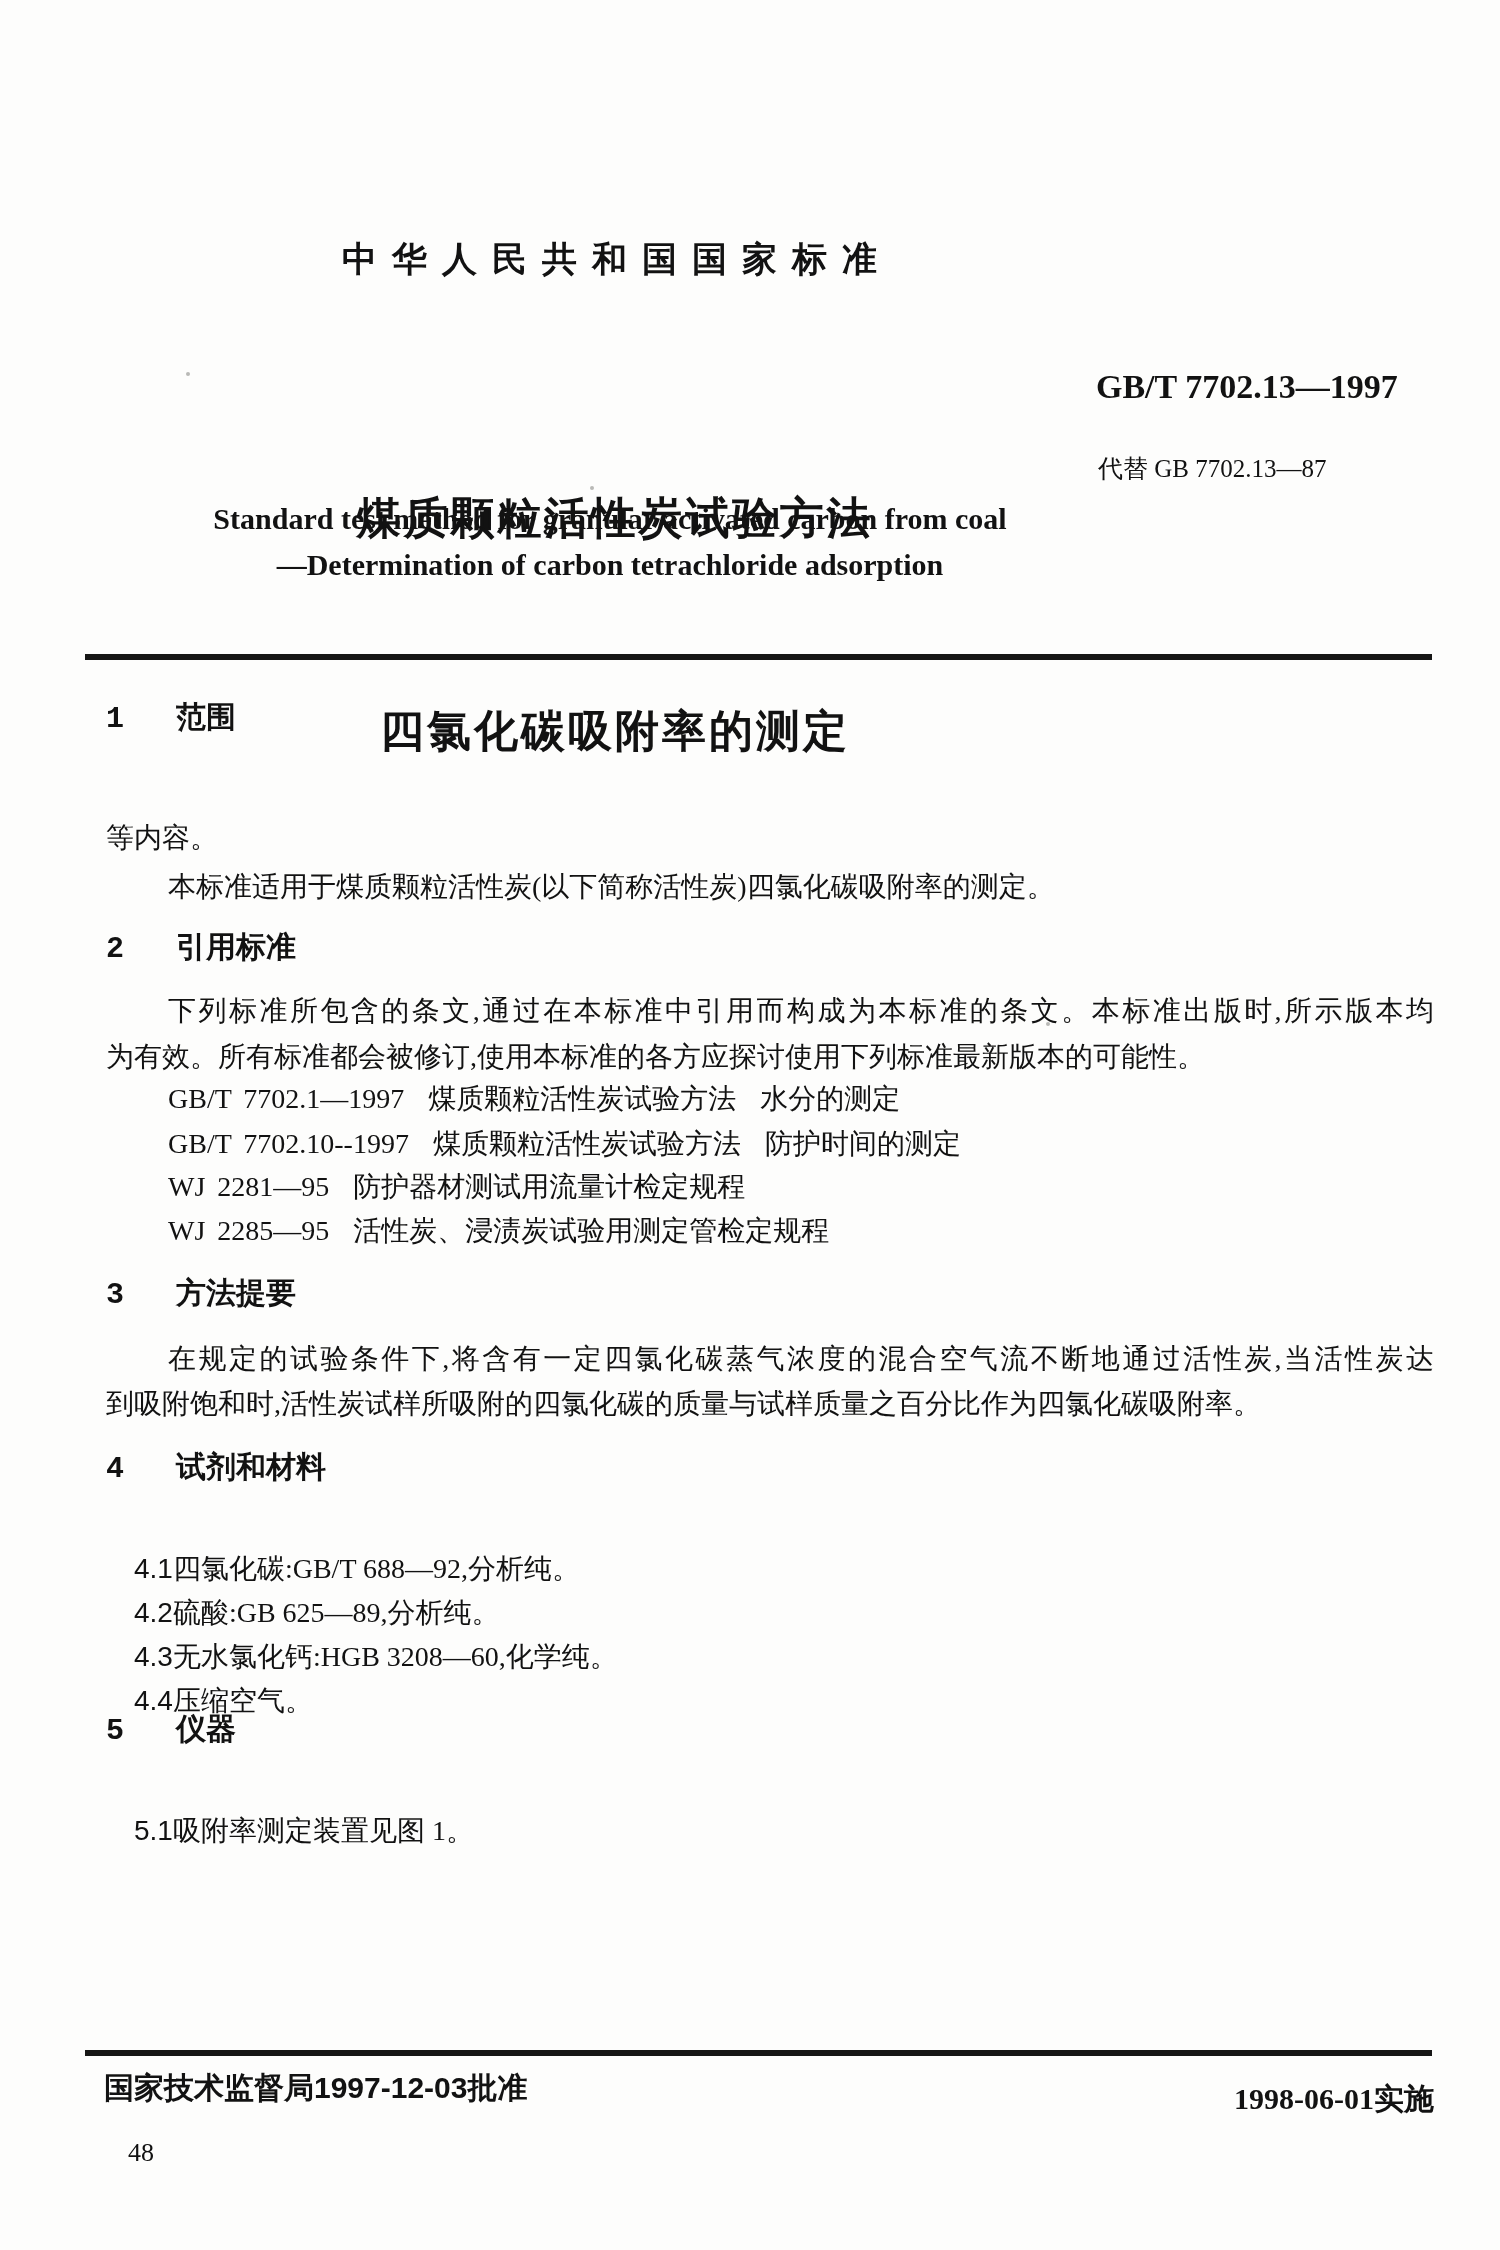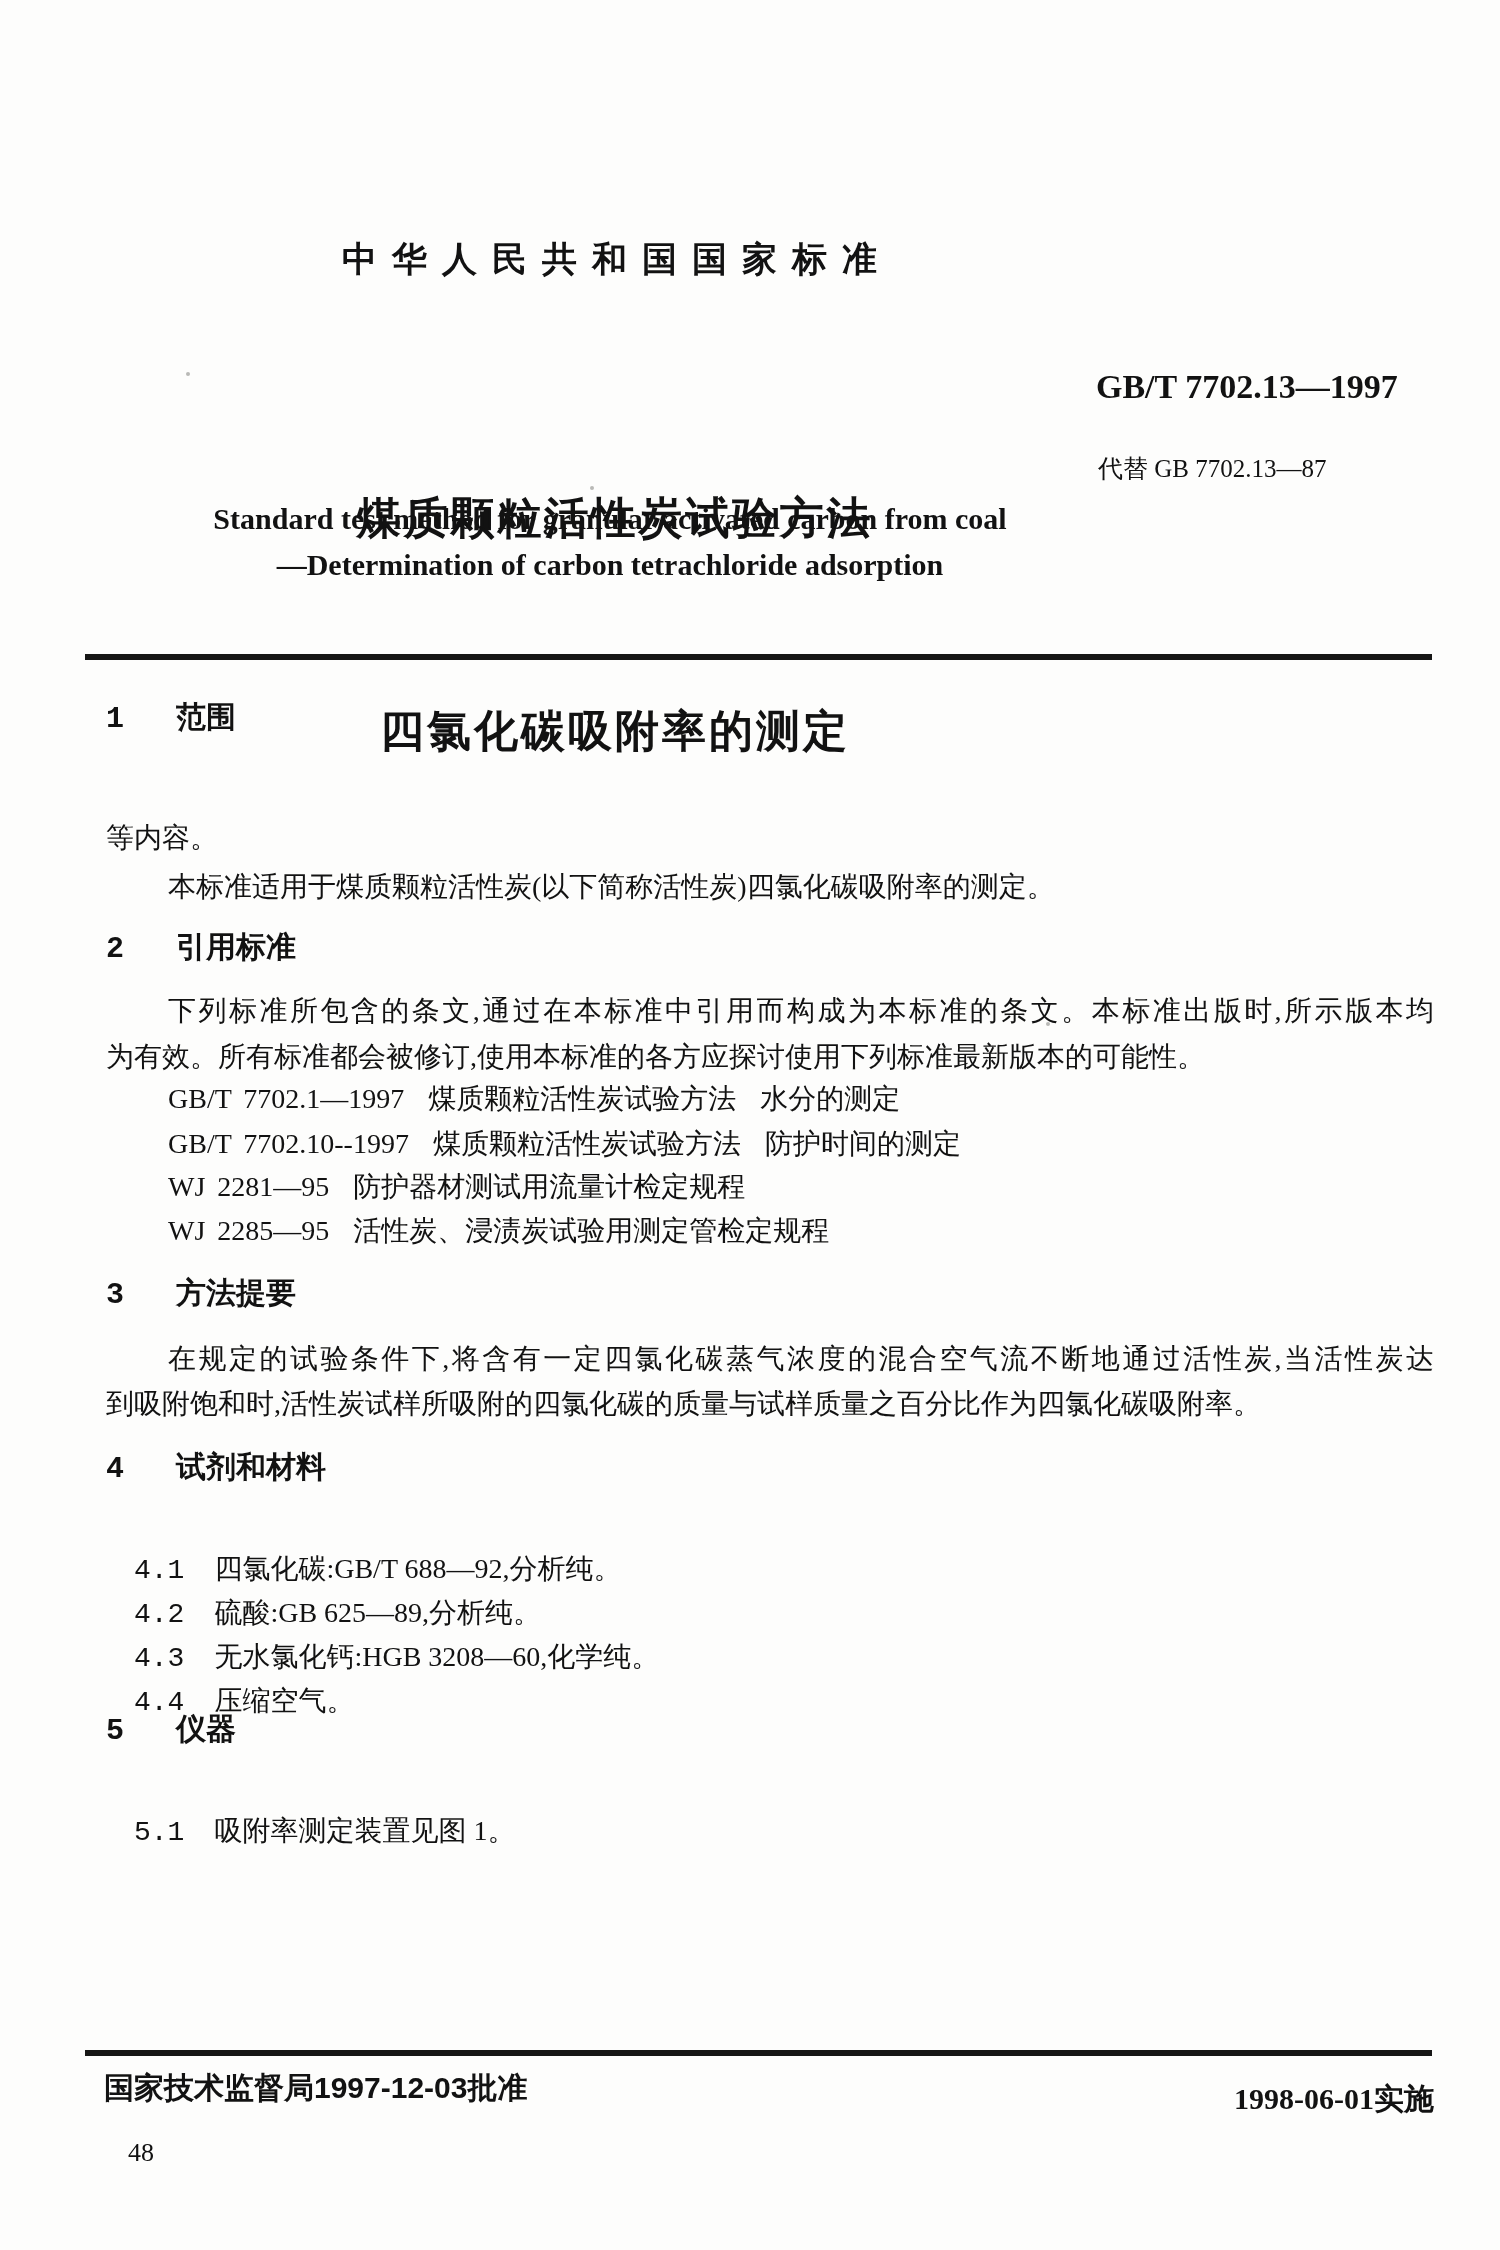--- a/index.html
+++ b/index.html
@@ -93,22 +93,21 @@
     line-height:34px;
     word-spacing:5px;
     white-space:pre-wrap;
   }
   .clause{
     left:106px;width:1328px;
     font-size:28px;line-height:34px;
     white-space:pre-wrap;
   }
   .clause-num{
-    font-family:Liberation Mono, monospace;
-    margin-right:30px;
+    font-family:Liberation Sans, sans-serif;
   }
 
   
   .footer-approval{
     left:104px;top:2068px;
     font-family:var(--sans);
     font-weight:bold;
     font-size:30px;
     white-space:pre;
   }

